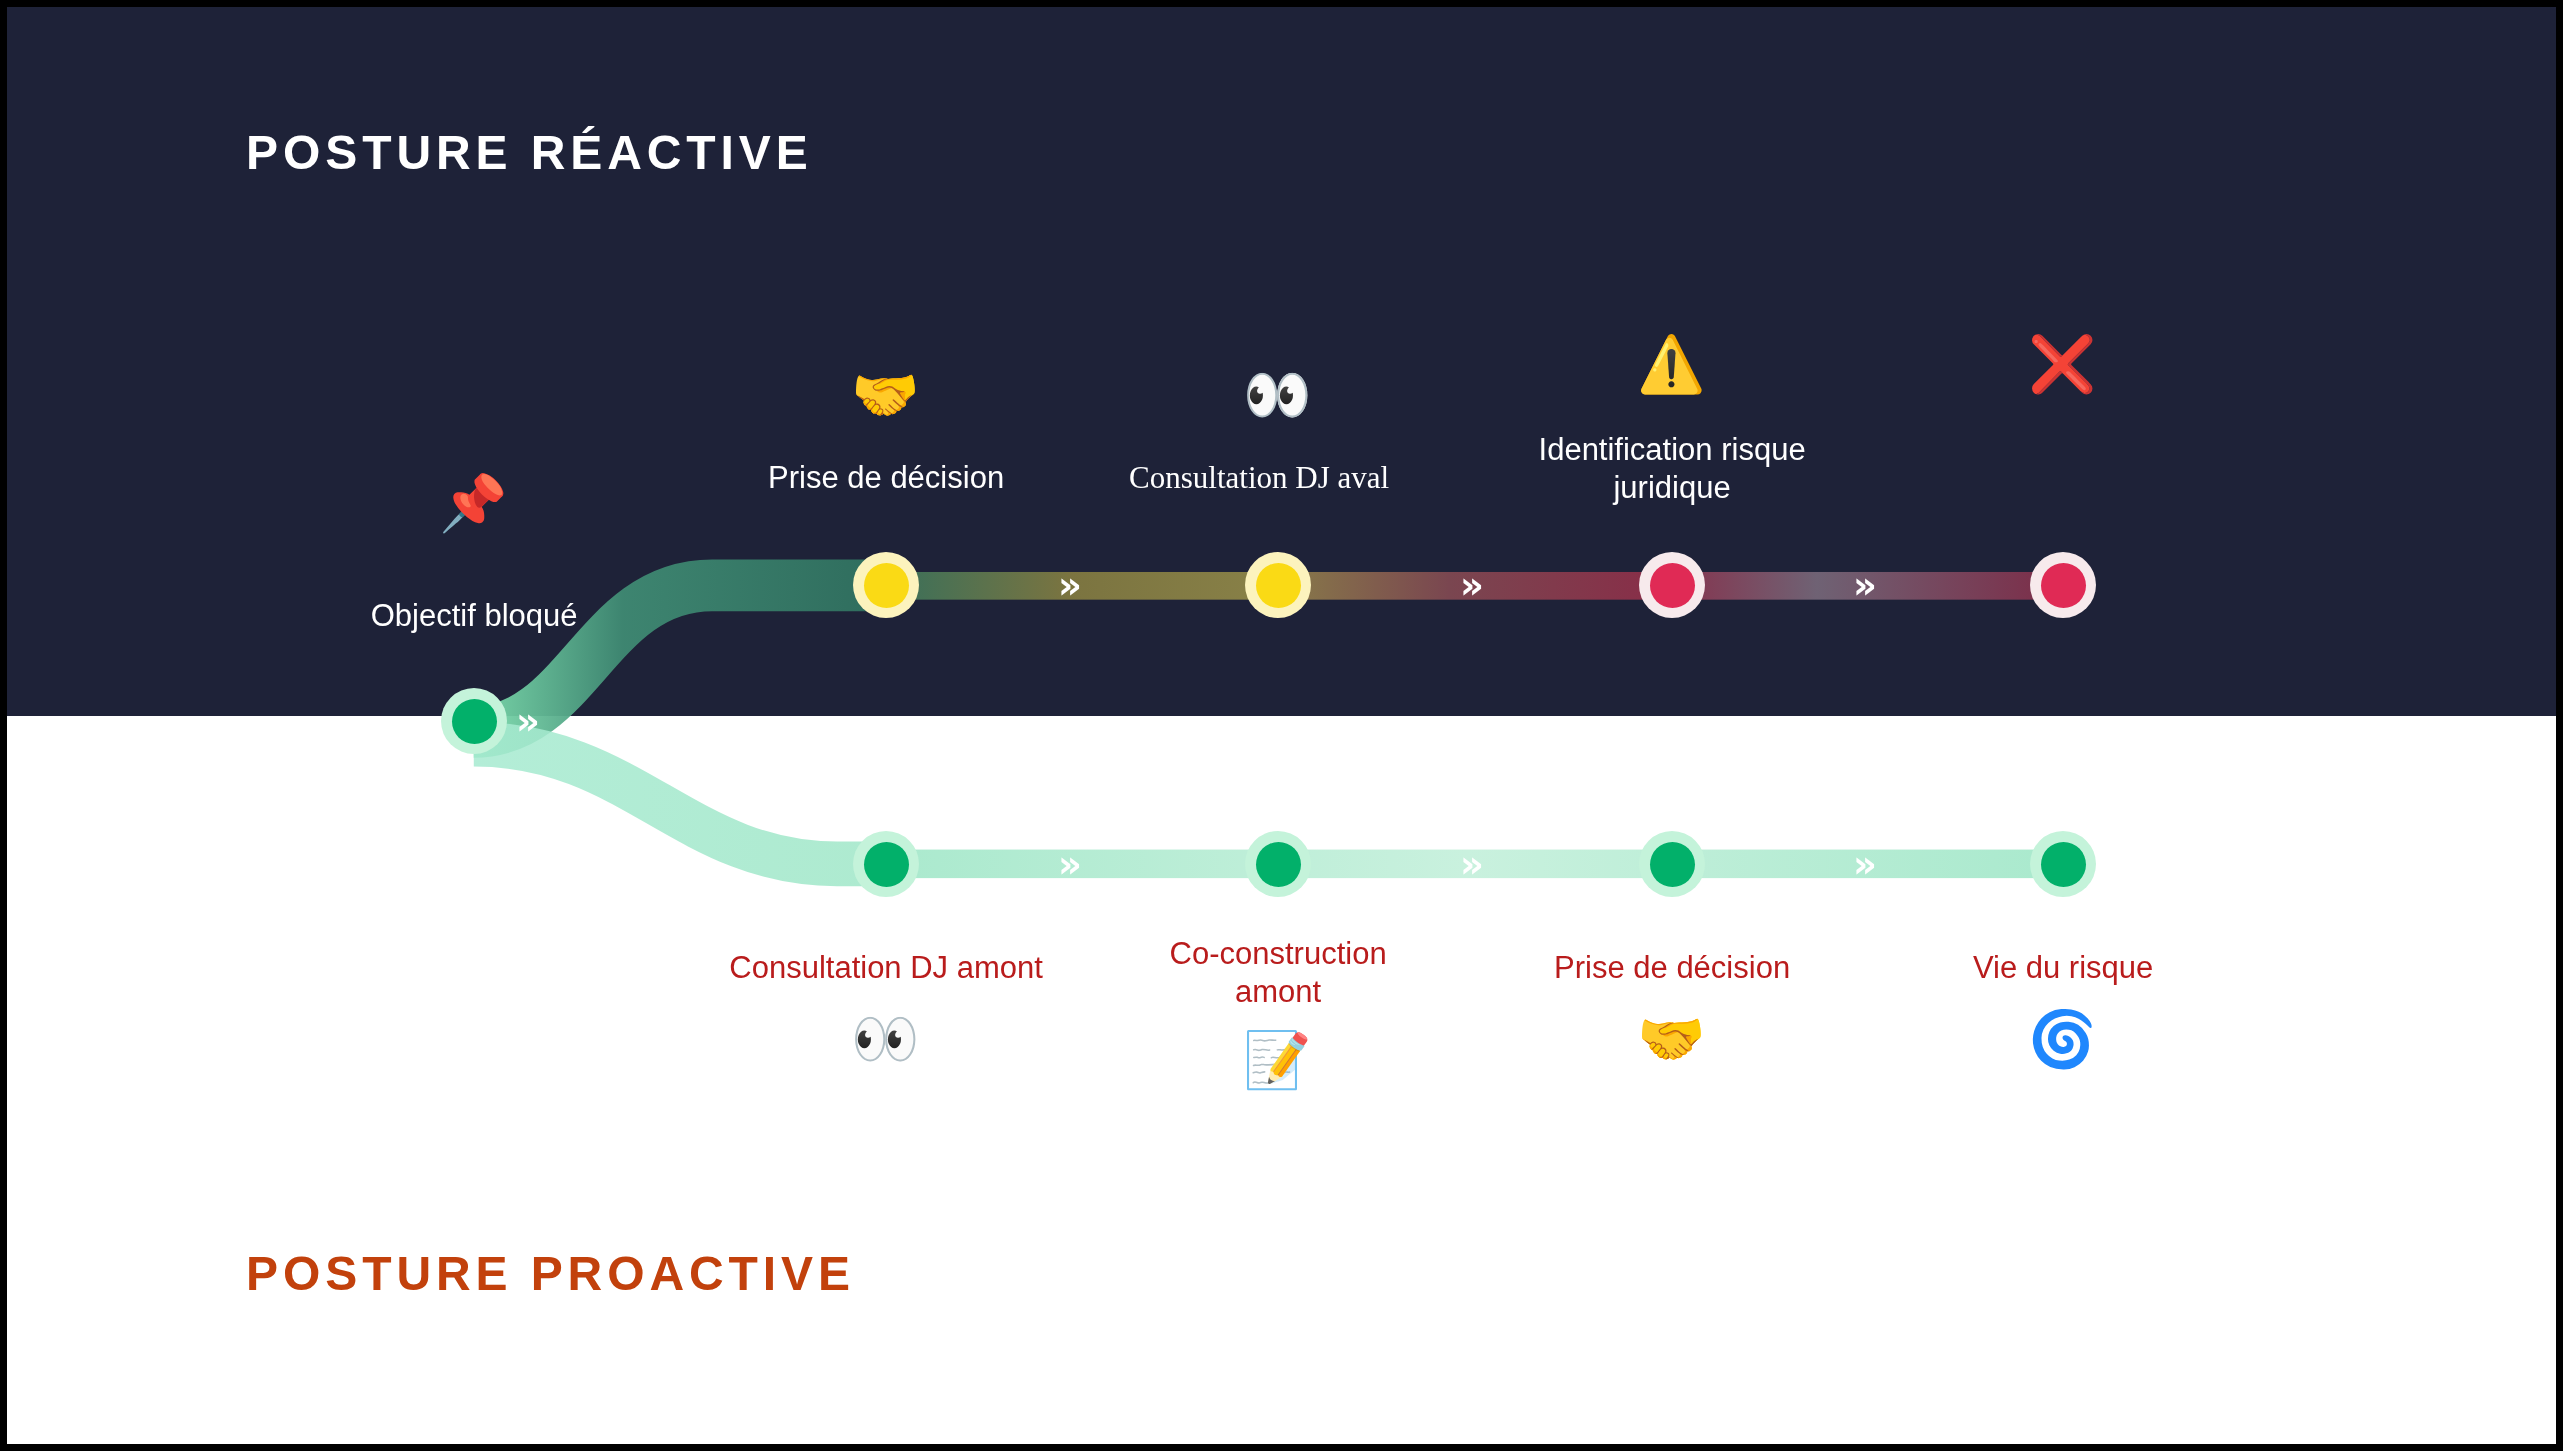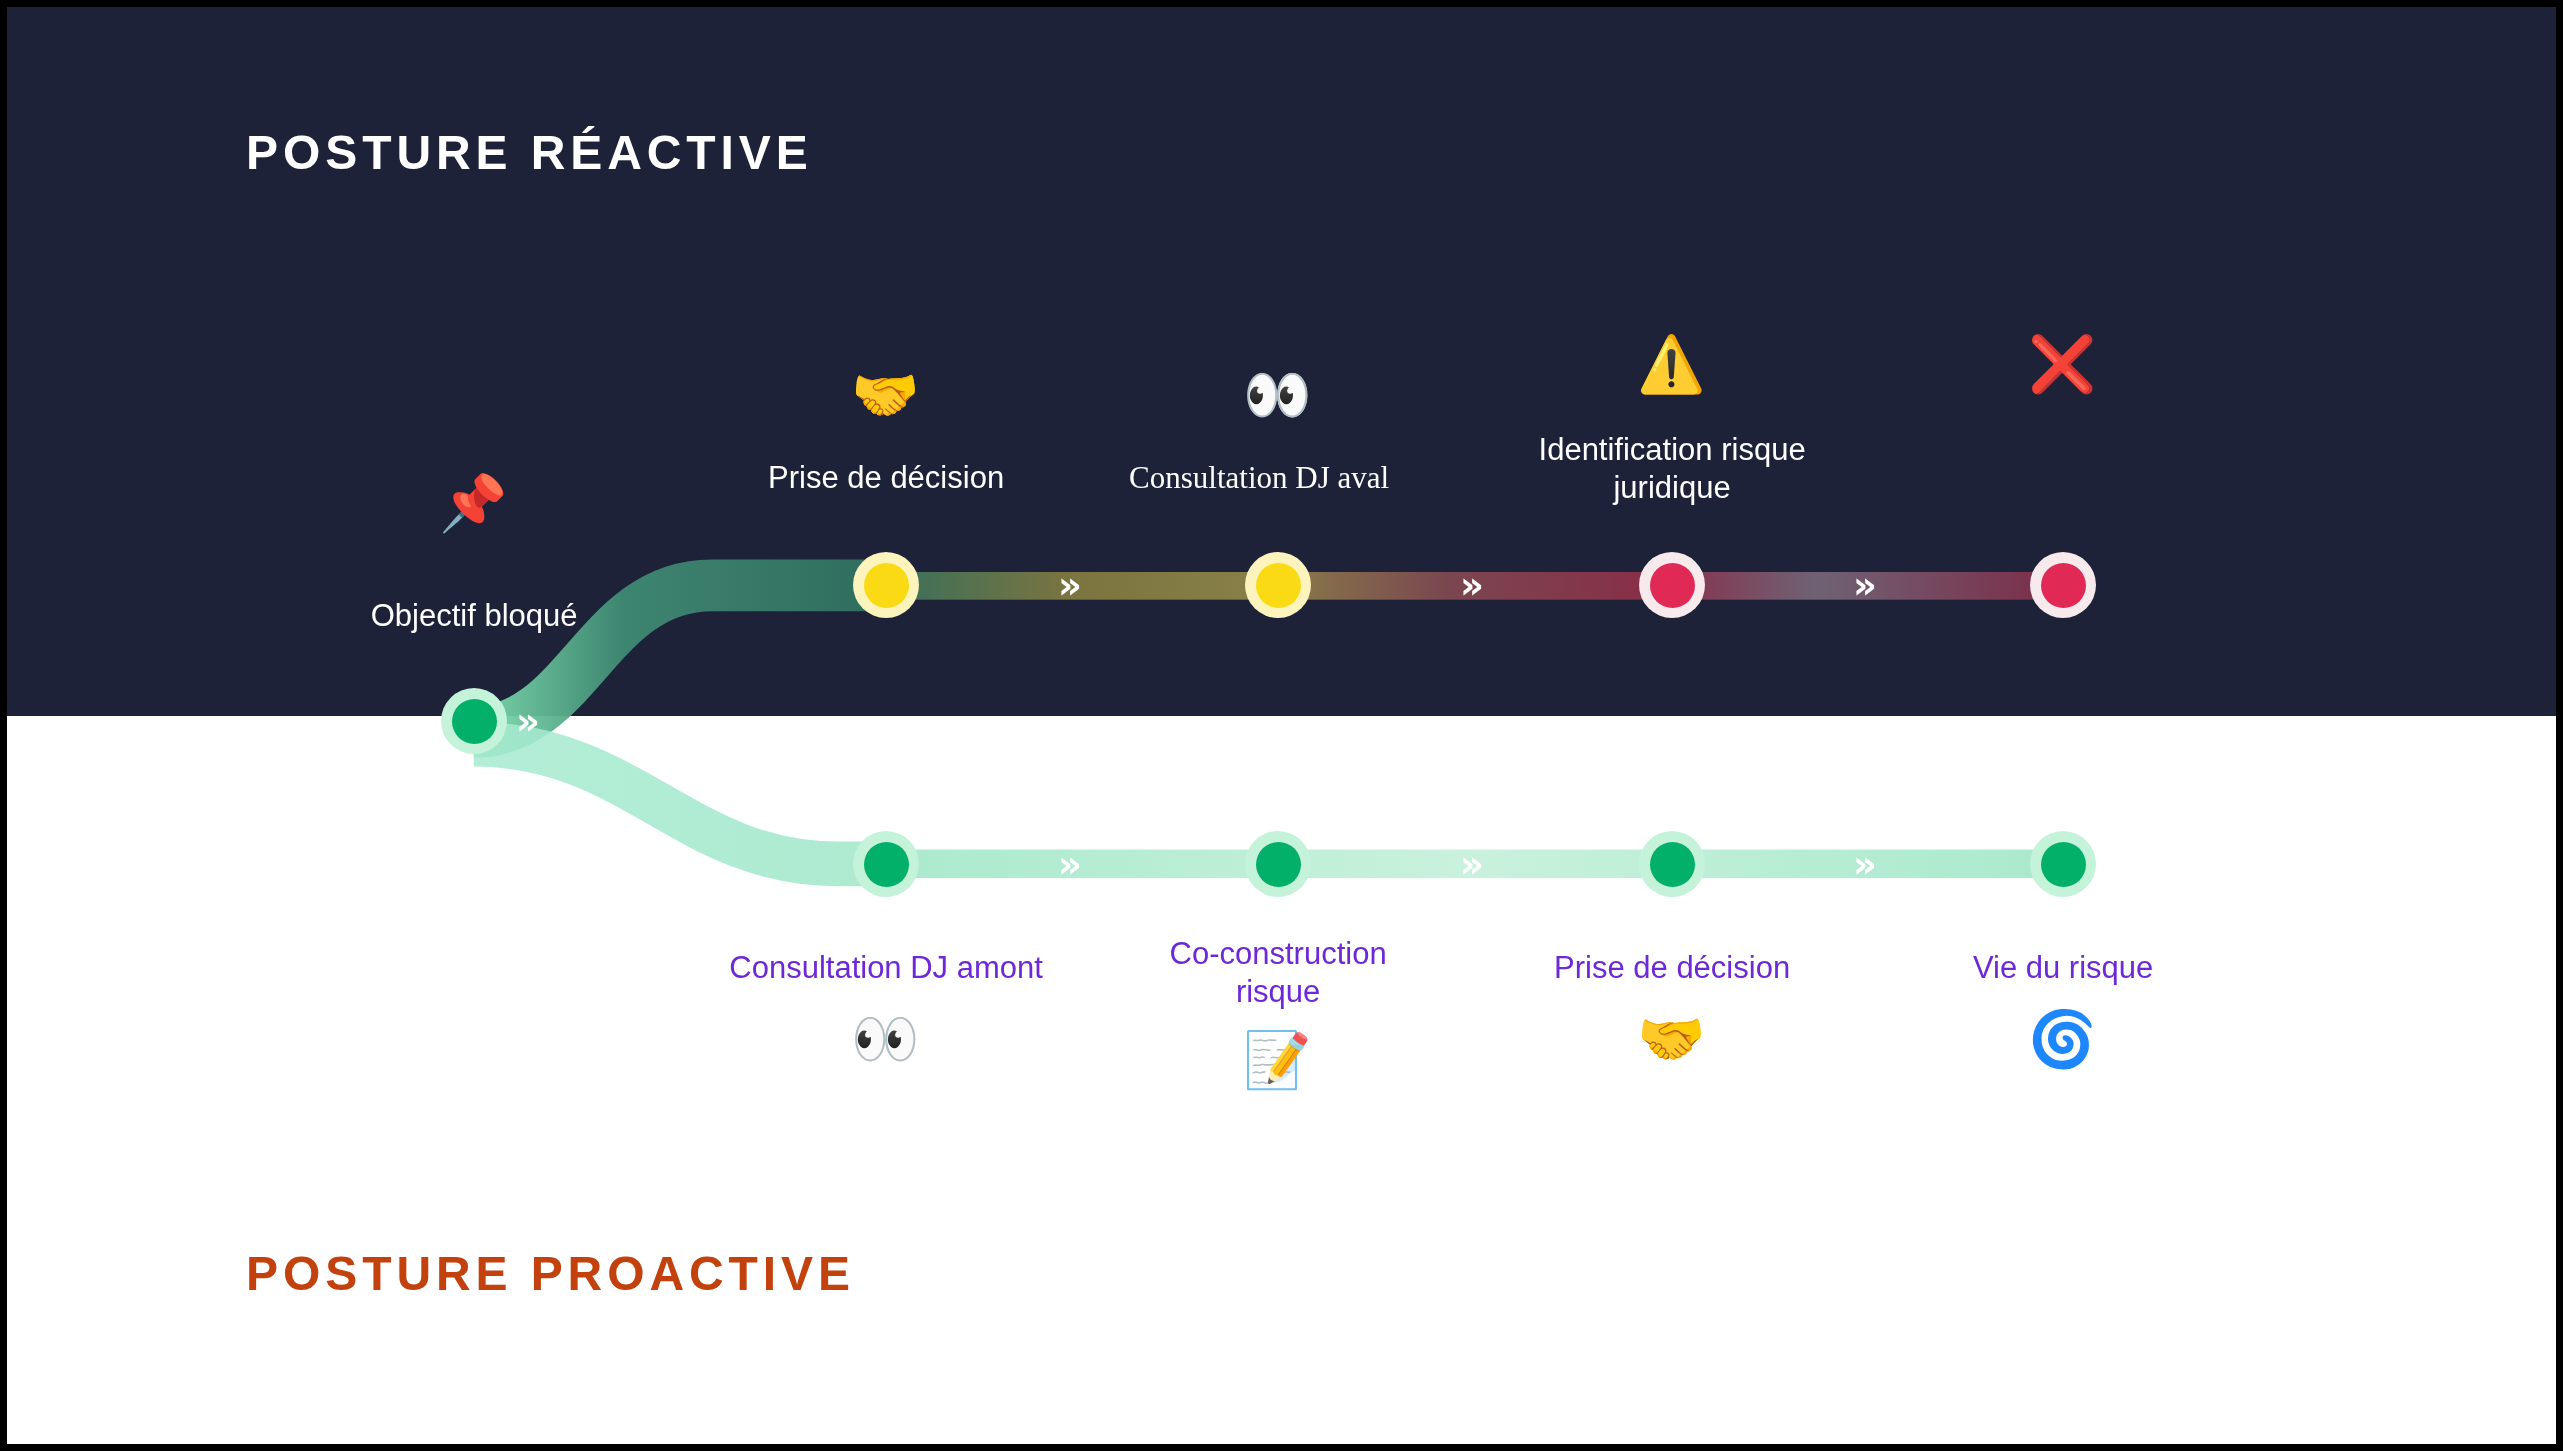--- a/index.html
+++ b/index.html
@@ -105,21 +105,21 @@
   
   .step-label {
     position: absolute;
     transform: translateX(-50%);
     text-align: center;
     font-size: 31px;
     line-height: 1.22;
     font-weight: 400;
   }
   .step-label.on-dark  { color: #ffffff; }
-  .step-label.on-light { color: #6d28d9; }
+  .step-label.on-light { color: #b91c1c; }
 
   .step-icon {
     position: absolute;
     transform: translateX(-50%);
     text-align: center;
     font-size: 55px;
     line-height: 1;
     font-family: "DejaVu Sans", sans-serif;
   }
 </style>
@@ -221,21 +221,21 @@
     <div class="core"></div>
   </div>
   <div class="step-label on-light" style="left:879px; top:942px; width:428px;">Consultation DJ amont</div>
   <div class="step-icon" style="left:879px; top:1005px;">👀</div>
 
   <div class="chevron" style="left:1061px; top:857px;">»</div>
 
   <div class="node green" style="left:1271px; top:857px;">
     <div class="core"></div>
   </div>
-  <div class="step-label on-light" style="left:1271px; top:928px; width:303px;">Co-construction risque</div>
+  <div class="step-label on-light" style="left:1271px; top:928px; width:303px;">Co-construction amont</div>
   <div class="step-icon" style="left:1271px; top:1026px;">📝</div>
 
   <div class="chevron" style="left:1463px; top:857px;">»</div>
 
   <div class="node green" style="left:1665px; top:857px;">
     <div class="core"></div>
   </div>
   <div class="step-label on-light" style="left:1665px; top:942px; width:375px;">Prise de décision</div>
   <div class="step-icon" style="left:1665px; top:1005px;">🤝</div>
 

